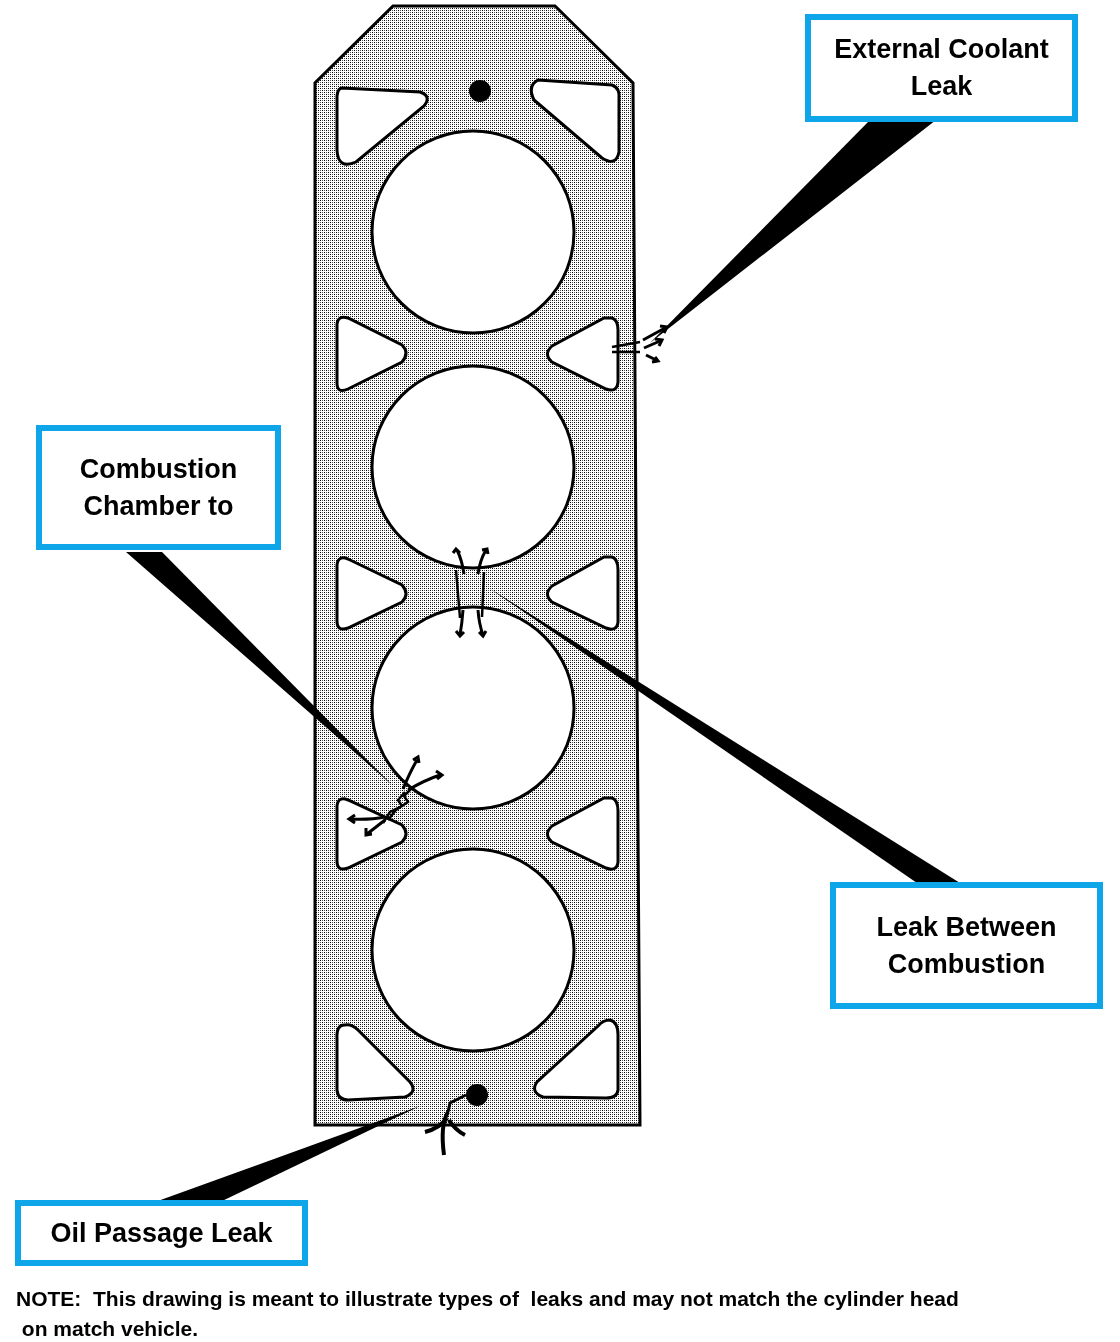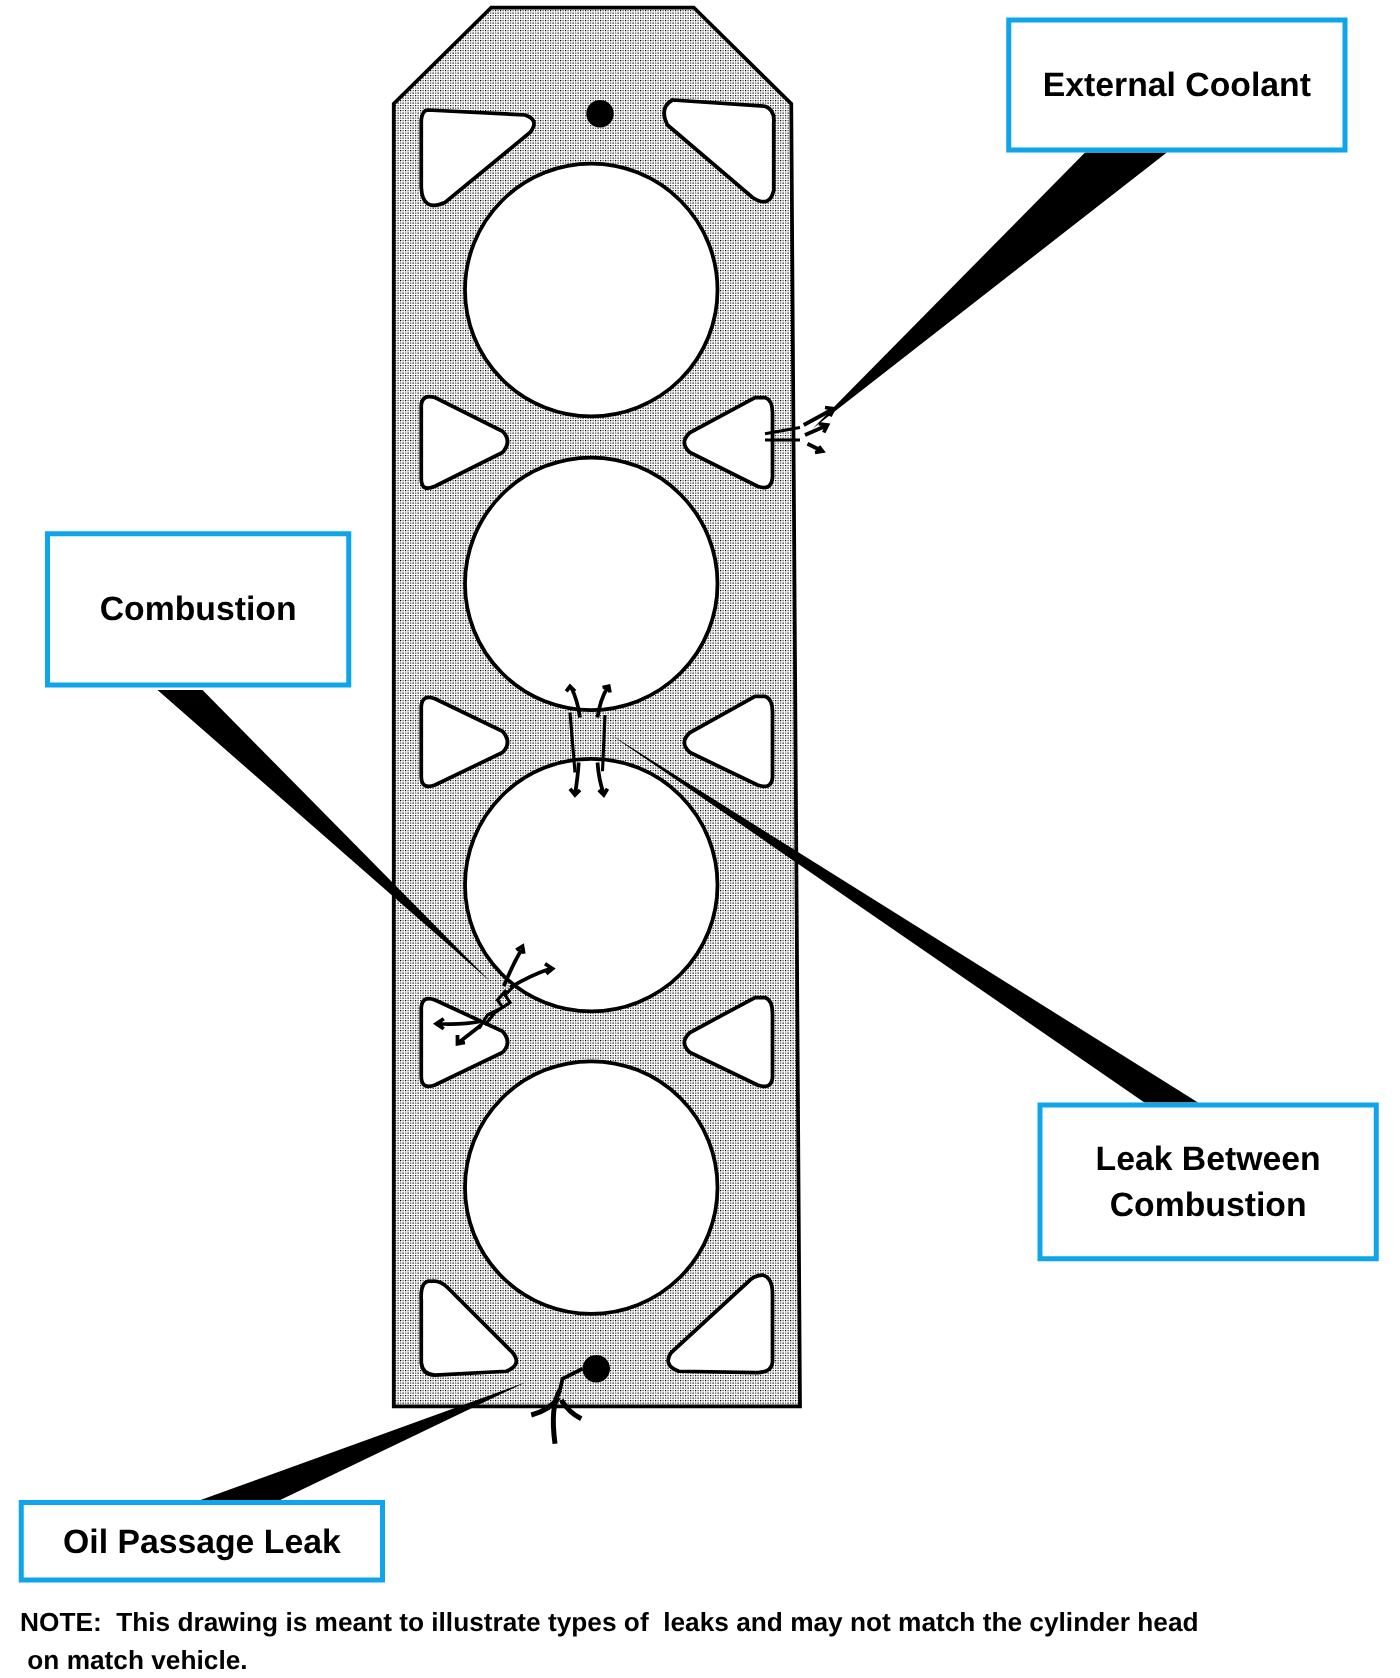--- a/index.html
+++ b/index.html
@@ -1,19 +1,19 @@
 <!DOCTYPE html>
 <html><head>
   <meta charset="utf-8">
   <style>
     html, body { margin: 0; padding: 0; background: #ffffff; }
     body { width: 1120px; height: 1342px; position: relative; overflow: hidden;
            font-family: "Liberation Sans", sans-serif; }
     #diagram { position: absolute; left: 0; top: 0; }
-    .label-box { position: absolute; background: #fff; border: 4px solid #0ea5e9;
+    .label-box { position: absolute; background: #fff; border: 6px solid #0ea5e9;
                  box-sizing: border-box; display: flex; align-items: center; justify-content: center;
                  text-align: center; font-weight: bold; font-size: 27px; line-height: 37px; color: #000; }
     .label-box span { display: block; }
     #note { position: absolute; left: 16px; top: 1284px; font-weight: bold; font-size: 21px;
             line-height: 30px; color: #000; white-space: pre; }
   </style>
 </head>
 <body>
 
 <svg id="diagram" width="1120" height="1342" viewBox="0 0 1120 1342" xmlns="http://www.w3.org/2000/svg">
@@ -73,26 +73,28 @@
 
   <path d="M936,120 L870,120 L650,343 Z" fill="#000"></path>
   <path d="M126,552 L162,552 L392,785 Z" fill="#000"></path>
   <path d="M960,883 L917,883 L489,588 Z" fill="#000"></path>
   <path d="M155,1202 L220,1202 L420,1106 Z" fill="#000"></path>
 </svg>
 
 <div class="label-box" style="left:805px;top:14px;width:273px;height:108px;">
   <div>
     <span>External Coolant</span>
+    <span>Leak</span>
   </div>
 </div>
 
 <div class="label-box" style="left:36px;top:425px;width:245px;height:125px;">
   <div>
     <span>Combustion</span>
+    <span>Chamber to</span>
   </div>
 </div>
 
 <div class="label-box" style="left:830px;top:882px;width:273px;height:127px;align-items:center;">
   <div>
     <span>Leak Between</span>
     <span>Combustion</span>
   </div>
 </div>
 

